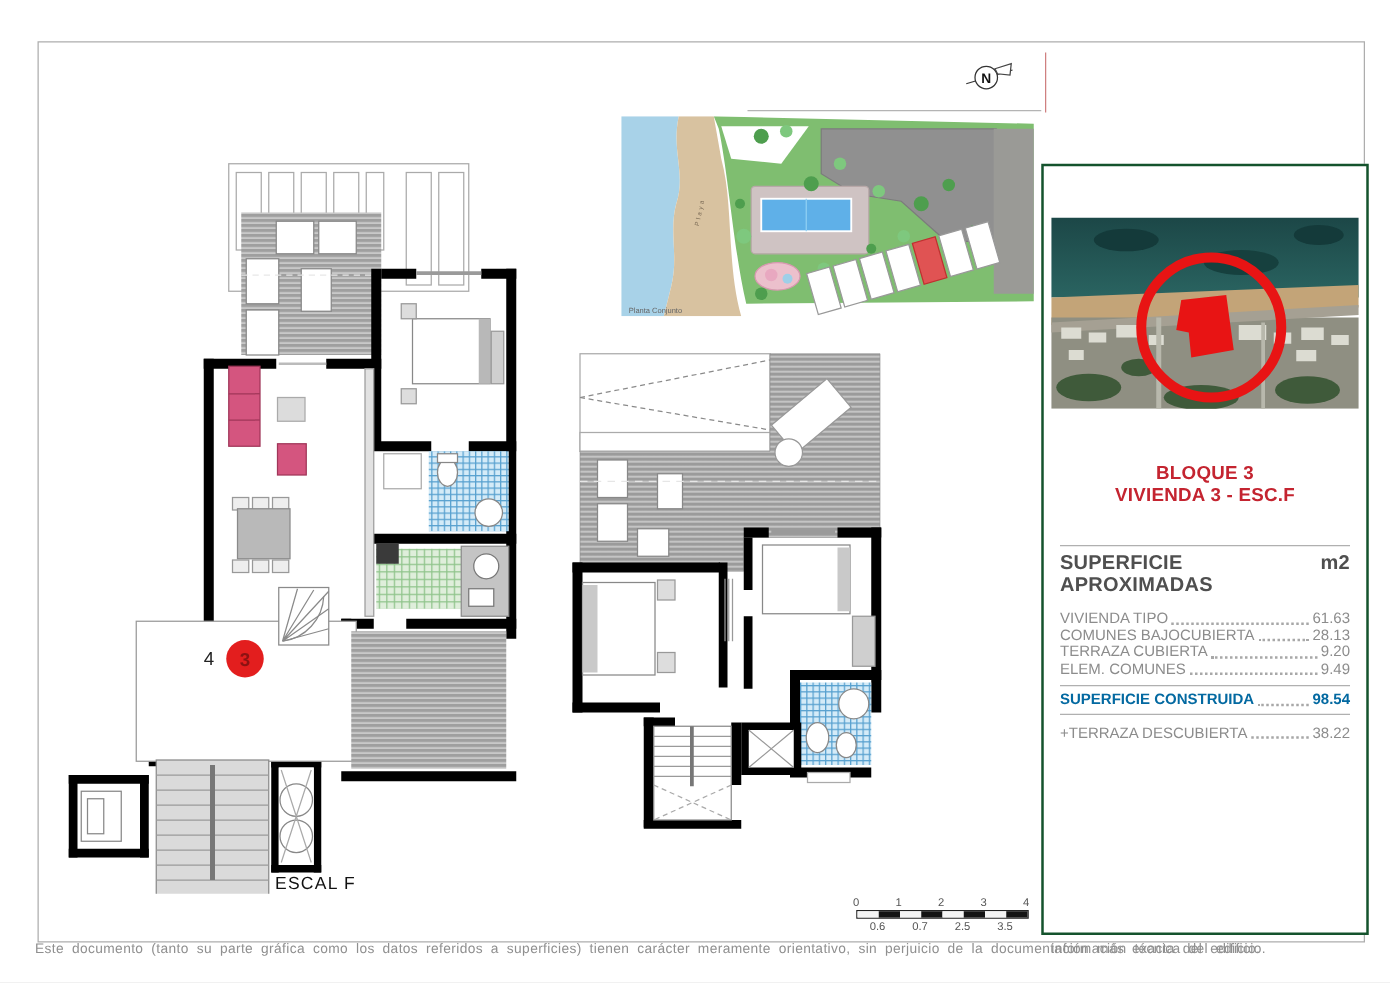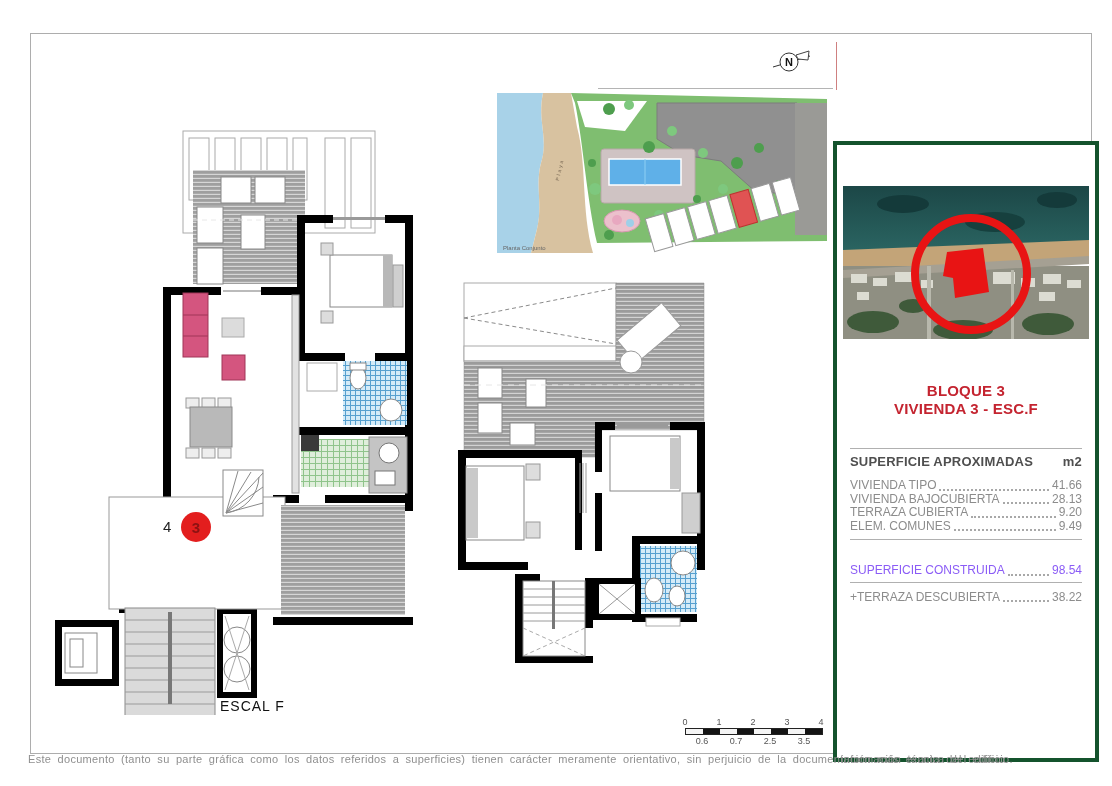--- a/index.html
+++ b/index.html
@@ -6,32 +6,32 @@
   .sheet{
     position:relative;width:1112px;height:786px;margin:0 auto;background:#ffffff;
     font-family:"Liberation Sans", sans-serif;overflow:hidden;
   }
   .abs{position:absolute;}
   .frame{left:30px;top:33px;width:1060px;height:719px;border:1px solid #adadad;}
   .hline-top{left:598px;top:88px;width:235px;height:1px;background:#b4b4b4;}
   .red-vline{left:836px;top:42px;width:1px;height:48px;background:#cf8080;}
 
   
-  .info-panel{left:833px;top:141px;width:258px;height:613px;background:#fff;border:4px solid #14532d;}
+  .info-panel{left:833px;top:131px;width:258px;height:613px;background:#fff;border:2px solid #14532d;}
   .sat-wrap{position:absolute;left:6px;top:41px;width:246px;height:153px;}
   .titles{position:absolute;left:0;top:237px;width:100%;text-align:center;}
   .titles div{font-size:15px;font-weight:bold;color:#c42430;line-height:18px;letter-spacing:.2px;}
   .areas{position:absolute;left:13px;top:303px;width:232px;color:#8c8c8c;font-size:12px;}
   .rule{border-top:1px solid #b0b0b0;height:0;margin:0;}
   .trow{display:flex;line-height:13.5px;}
   .trow .leader{flex:1;border-bottom:2px dotted #a8a8a8;margin:0 3px 2px 3px;}
   .trow .val{white-space:nowrap;}
   .thead{display:flex;justify-content:space-between;font-weight:bold;color:#4f4f4f;
-         font-size:13px;padding:5px 0 10px 0;letter-spacing:.2px;}
-  .trow.strong{font-weight:normal;color:#8b5cf6;margin-top:20px;}
+         font-size:16px;padding:5px 0 10px 0;letter-spacing:.2px;}
+  .trow.strong{font-weight:bold;color:#0369a1;}
   .gap4{height:4px;} .gap6{height:6px;} .gap8{height:8px;}
 
   
   .scalebar{left:685px;top:717px;width:140px;height:32px;font-size:9px;color:#555;}
   .scalebar .num{position:absolute;transform:translateX(-50%);top:0;}
   .scalebar .num.bot{top:19px;}
   .bar{position:absolute;left:0;top:11px;width:136px;height:5px;border:1px solid #222;display:flex;}
   .bar i{display:block;height:100%;width:17px;}
   .bar i:nth-child(odd){background:#f4f4f4;}
   .bar i:nth-child(even){background:#141414;}
@@ -433,24 +433,24 @@
 
     <div class="areas">
       <div class="rule"></div>
       <div class="thead">
         <span>SUPERFICIE APROXIMADAS</span>
         <span>m2</span>
       </div>
       <div class="trow">
         <span>VIVIENDA TIPO</span>
         <span class="leader"></span>
-        <span class="val">41.66</span>
+        <span class="val">61.63</span>
       </div>
       <div class="trow">
-        <span>VIVIENDA BAJOCUBIERTA</span>
+        <span>COMUNES BAJOCUBIERTA</span>
         <span class="leader"></span>
         <span class="val">28.13</span>
       </div>
       <div class="trow">
         <span>TERRAZA CUBIERTA</span>
         <span class="leader"></span>
         <span class="val">9.20</span>
       </div>
       <div class="trow">
         <span>ELEM. COMUNES</span>

